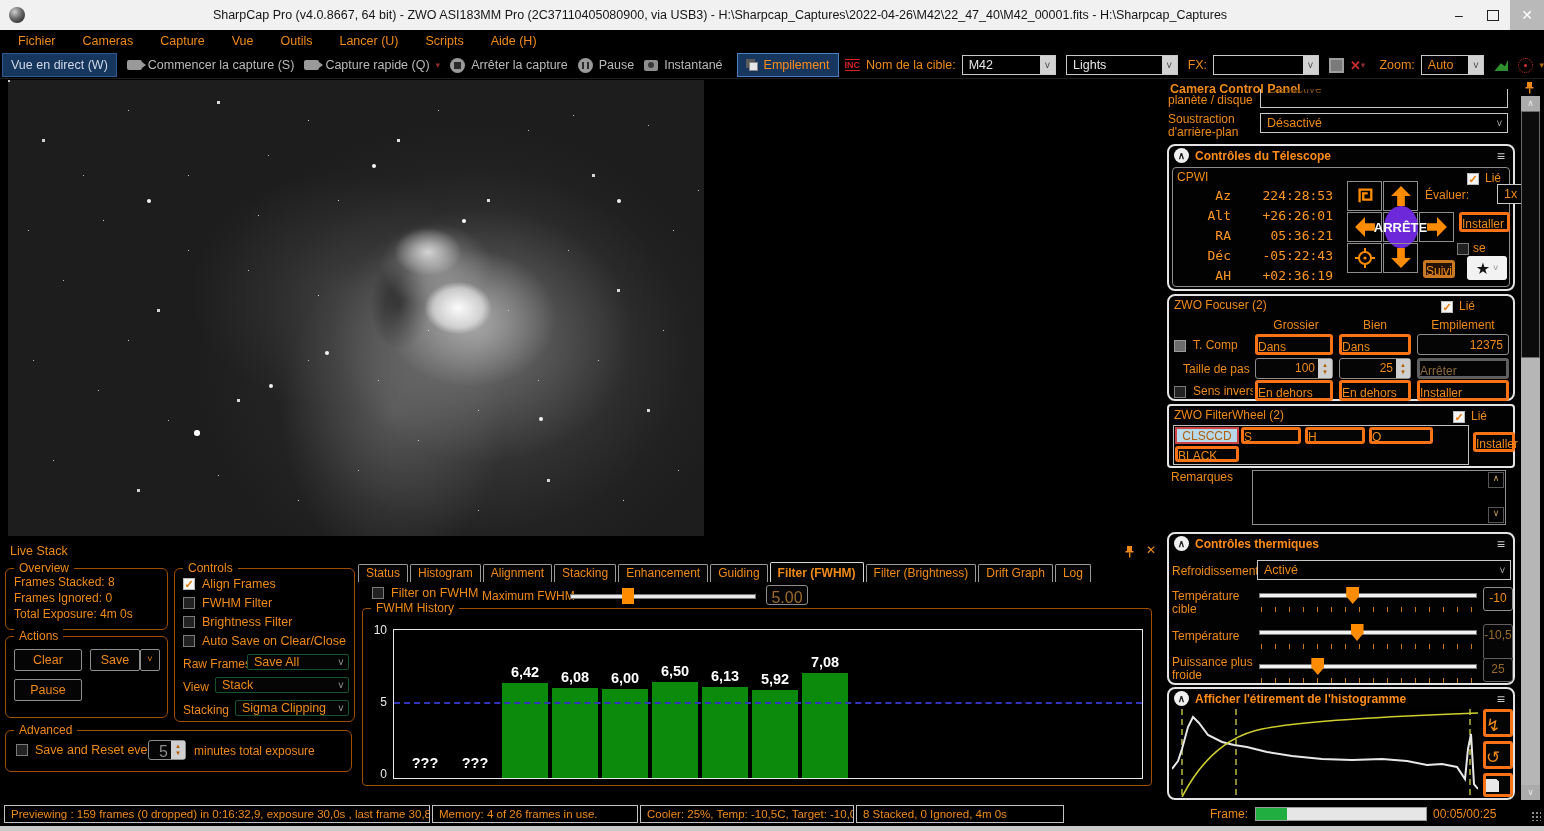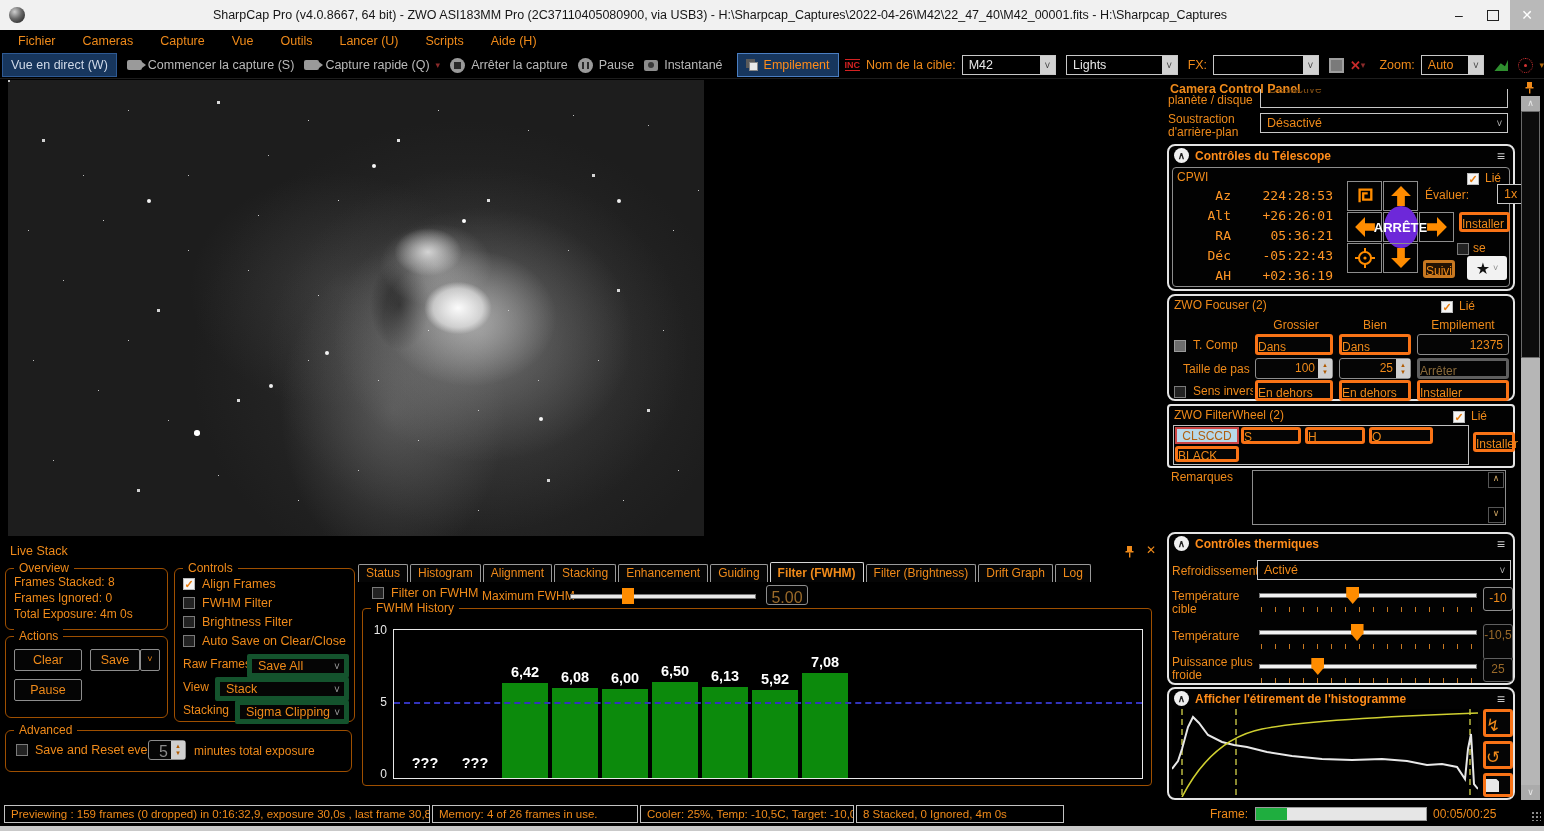--- a/index.html
+++ b/index.html
@@ -125,21 +125,21 @@
     border:1px solid #6a6a6a;box-sizing:border-box;}
   
   #livestack{left:0;top:538px;width:1162px;height:264px;background:#000;}
   #ls-title{position:absolute;left:10px;top:6px;color:#ef8a1a;font-size:12.5px;}
   .fieldset{position:absolute;border:1px solid #9e4f00;border-radius:6px;box-sizing:border-box;}
   .legend{position:absolute;top:-8px;left:8px;background:#000;padding:0 5px;color:#ef8a1a;font-size:12px;white-space:nowrap;}
   .ls-row{position:absolute;color:#ef8a1a;font-size:12px;white-space:nowrap;}
   .ls-btn{position:absolute;border:1px solid #8d8d8d;border-radius:2px;background:#050505;color:#ef8a1a;
     font-size:12.5px;text-align:center;box-sizing:border-box;}
   .cbrow{position:absolute;display:flex;align-items:center;gap:7px;color:#ef8a1a;font-size:12.5px;white-space:nowrap;}
-  .lsdd{position:absolute;height:24px;border:5px solid #14532d;border-radius:2px;background:#050505;display:flex;
+  .lsdd{position:absolute;height:16px;border:1px solid #14532d;border-radius:2px;background:#050505;display:flex;
     align-items:center;box-sizing:border-box;color:#ef8a1a;font-size:12.5px;}
   .lsdd .val{flex:1;padding-left:6px;white-space:nowrap;}
   .lsdd .chev{width:14px;color:#a0a0a0;font-size:10px;text-align:center;flex:none;}
   
   #tabstrip{position:absolute;left:358px;top:25px;display:flex;align-items:flex-end;height:19px;}
   .tab{border:1px solid #9a9a9a;border-bottom:none;background:#050505;color:#ef8a1a;font-size:12px;
     padding:1px 7px 2px 7px;margin-right:2px;white-space:nowrap;border-radius:2px 2px 0 0;}
   .tab.active{border-color:#d8d8d8;padding-top:3px;margin-top:-3px;font-weight:bold;}
   
   #fwhm-chart{position:absolute;left:30px;top:20px;width:748px;height:148px;background:#000;border:1px solid #e8e8e8;}

